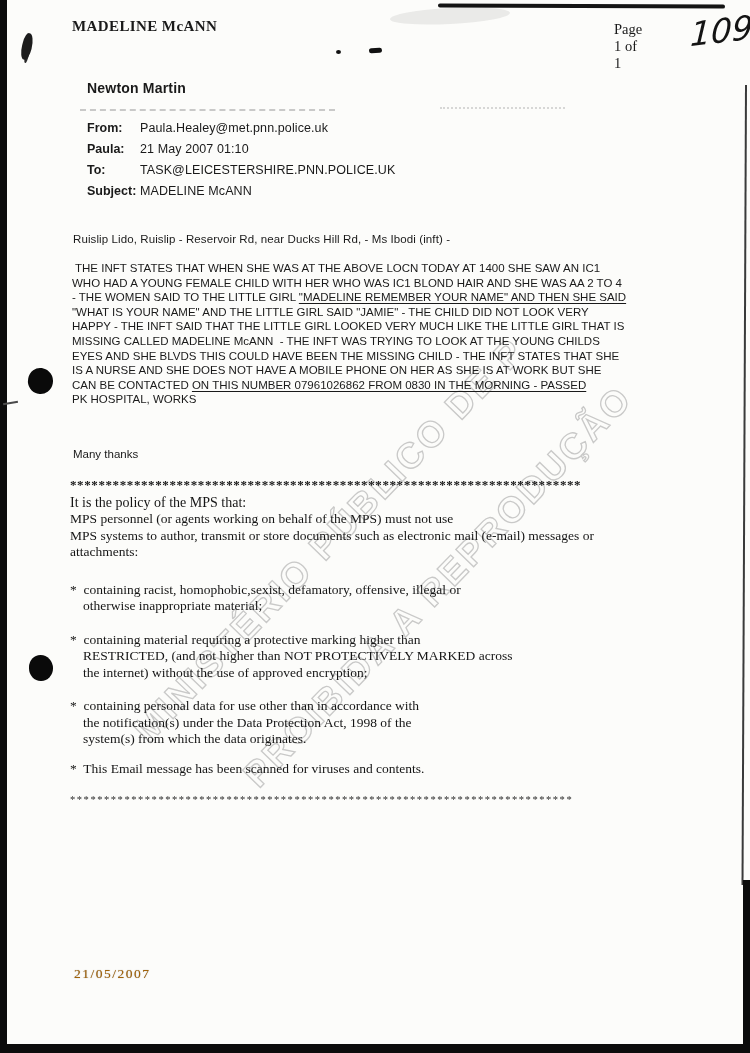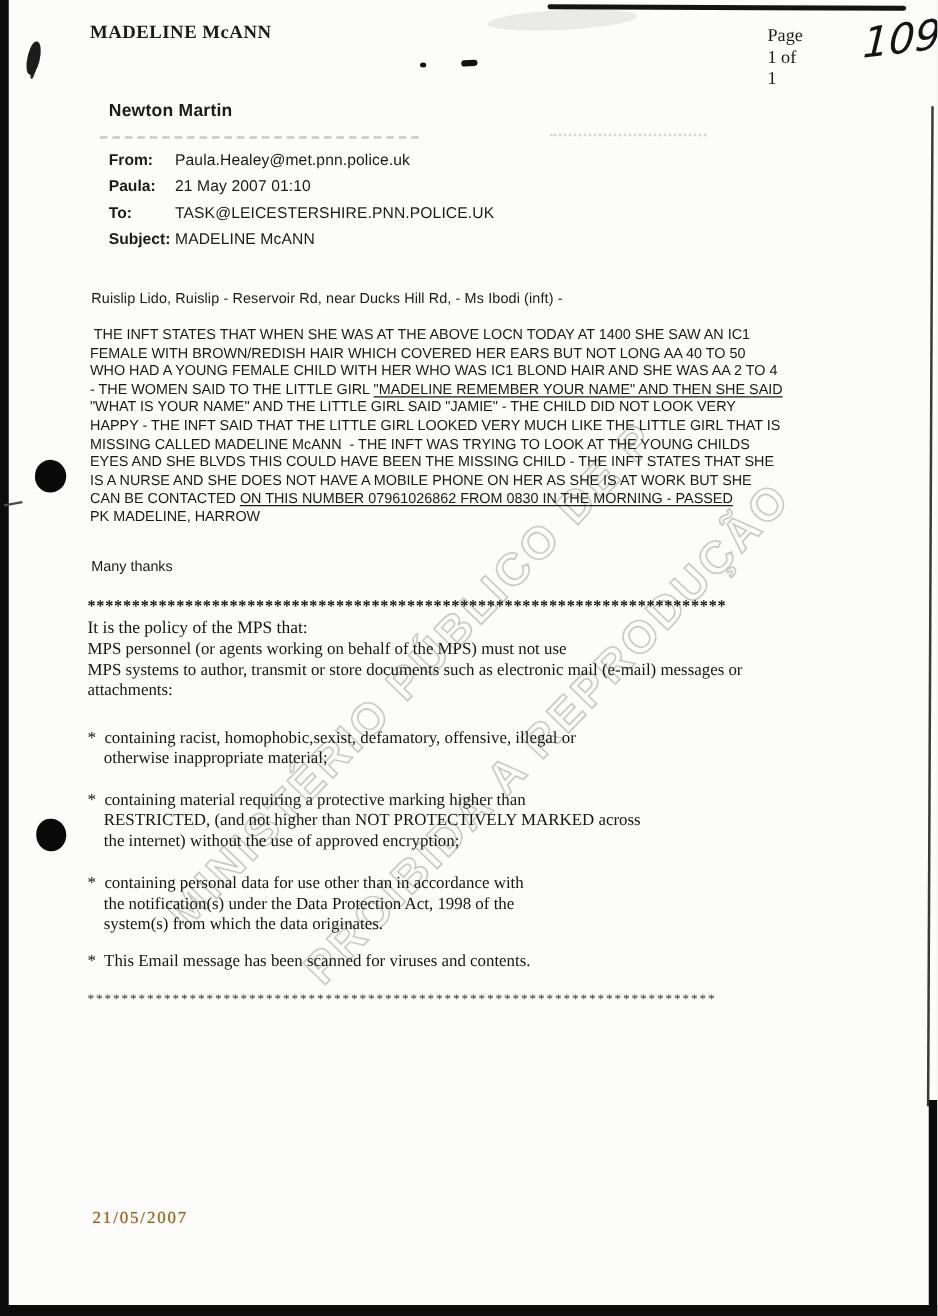--- a/index.html
+++ b/index.html
@@ -88,30 +88,29 @@
     <div class="fields" id="email-fields">
         <div class="frow"><span class="flabel">From:</span><span class="fvalue">Paula.Healey@met.pnn.police.uk</span></div>
         <div class="frow"><span class="flabel">Paula:</span><span class="fvalue">21 May 2007 01:10</span></div>
         <div class="frow"><span class="flabel">To:</span><span class="fvalue">TASK@LEICESTERSHIRE.PNN.POLICE.UK</span></div>
         <div class="frow"><span class="flabel">Subject:</span><span class="fvalue">MADELINE McANN</span></div>
       </div>
 
     <div class="loc-line">Ruislip Lido, Ruislip - Reservoir Rd, near Ducks Hill Rd, - Ms Ibodi (inft) -</div>
     <div class="body-block" id="body-block">
         <div class="body-line"><span> THE INFT STATES THAT WHEN SHE WAS AT THE ABOVE LOCN TODAY AT 1400 SHE SAW AN IC1</span></div>
-        <div class="body-line"><span>FEMALE WITH BROWN/REDISH HAIR WHICH COVERED HER EARS BUT NOT LONG AA 40 TO 50</span></div>
         <div class="body-line"><span>WHO HAD A YOUNG FEMALE CHILD WITH HER WHO WAS IC1 BLOND HAIR AND SHE WAS AA 2 TO 4</span></div>
         <div class="body-line"><span>- THE WOMEN SAID TO THE LITTLE GIRL </span><span class="u">"MADELINE REMEMBER YOUR NAME" AND THEN SHE SAID</span></div>
         <div class="body-line"><span>"WHAT IS YOUR NAME" AND THE LITTLE GIRL SAID "JAMIE" - THE CHILD DID NOT LOOK VERY</span></div>
         <div class="body-line"><span>HAPPY - THE INFT SAID THAT THE LITTLE GIRL LOOKED VERY MUCH LIKE THE LITTLE GIRL THAT IS</span></div>
         <div class="body-line"><span>MISSING CALLED MADELINE McANN  - THE INFT WAS TRYING TO LOOK AT THE YOUNG CHILDS</span></div>
         <div class="body-line"><span>EYES AND SHE BLVDS THIS COULD HAVE BEEN THE MISSING CHILD - THE INFT STATES THAT SHE</span></div>
         <div class="body-line"><span>IS A NURSE AND SHE DOES NOT HAVE A MOBILE PHONE ON HER AS SHE IS AT WORK BUT SHE</span></div>
         <div class="body-line"><span>CAN BE CONTACTED </span><span class="u">ON THIS NUMBER 07961026862 FROM 0830 IN THE MORNING - PASSED</span></div>
-        <div class="body-line"><span>PK MADELINE, HARROW</span></div>
+        <div class="body-line"><span>PK HOSPITAL, WORKS</span></div>
       </div>
     <div class="signoff">Many thanks</div>
 
     <div class="policy">
       <div class="sep1">**************************************************************************</div>
       <div class="policy-intro">It is the policy of the MPS that:</div>
       <div class="statement" id="policy-statement">
           <div>MPS personnel (or agents working on behalf of the MPS) must not use</div>
           <div>MPS systems to author, transmit or store documents such as electronic mail (e-mail) messages or</div>
           <div>attachments:</div>

